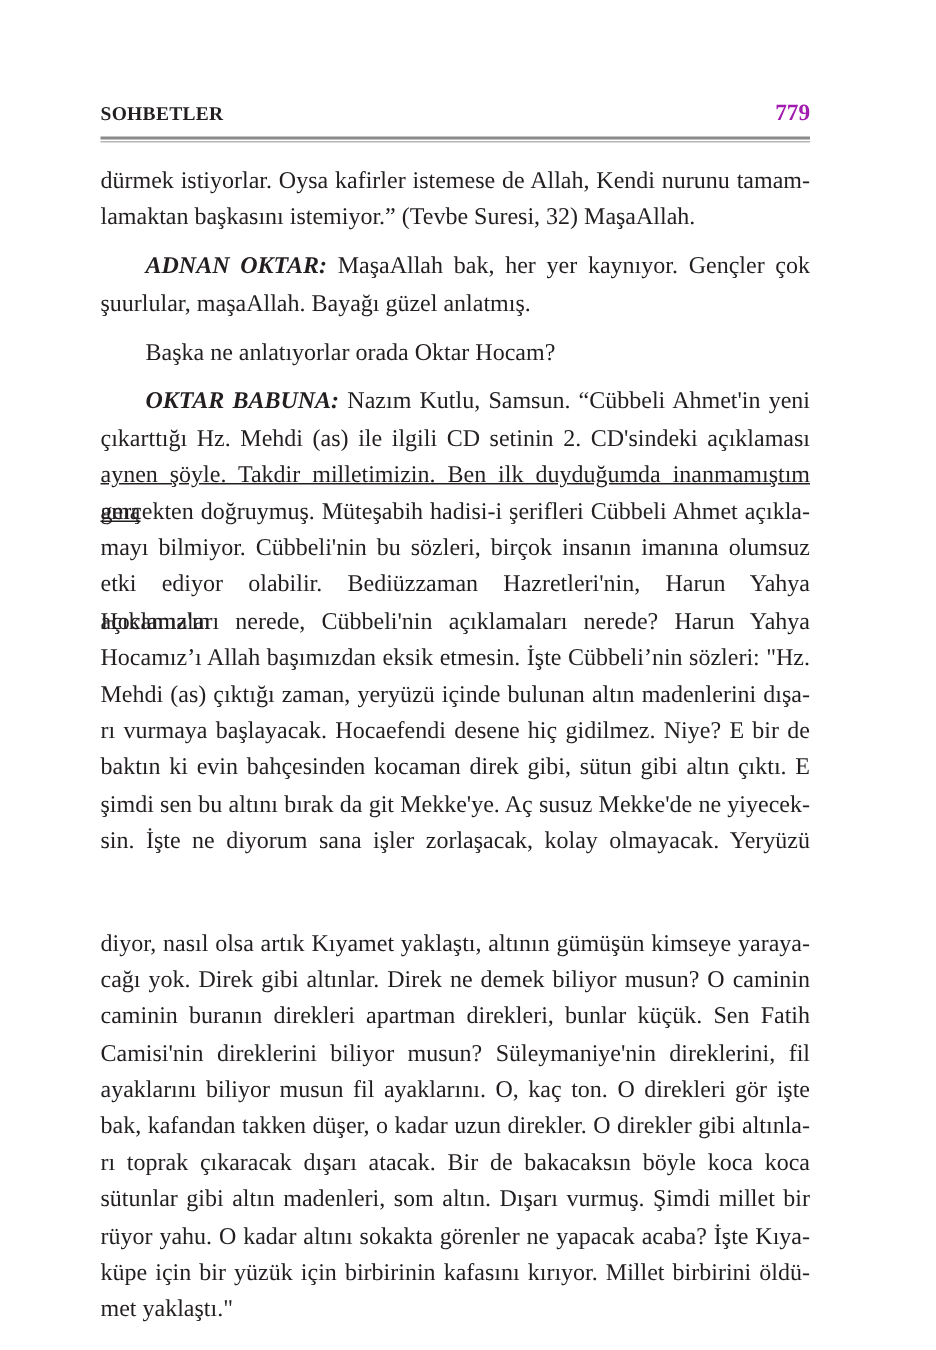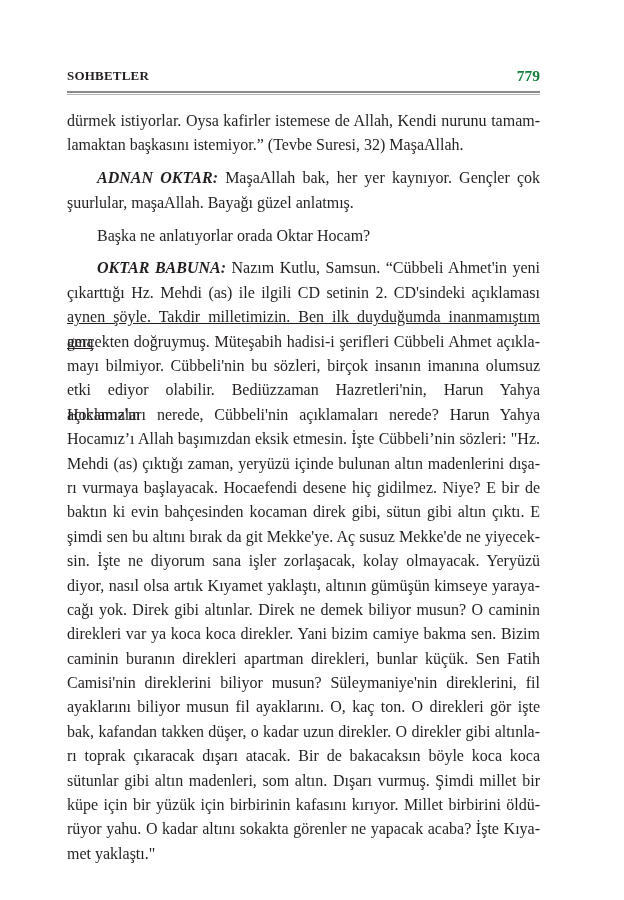--- a/index.html
+++ b/index.html
@@ -39,21 +39,21 @@
     line-height: 20px;
     color: #231f20;
   }
   .page-number {
     position: absolute;
     right: 0;
     top: 0;
     font-weight: bold;
     font-size: 15.5px;
     line-height: 20px;
-    color: #15803d;
+    color: #a21caf;
   }
   .head-rule {
     position: absolute;
     left: 67px;
     top: 91px;
     width: 473px;
     height: 5px;
   }
   .head-rule .r1 {
     position: absolute; left: 0; top: 0; width: 100%; height: 2px; background: #8a8a8a;
@@ -126,28 +126,27 @@
         <span class="line" style="white-space: normal;"><span>gerçekten doğruymuş. Müteşabih hadisi-i şerifleri Cübbeli Ahmet açıkla-</span></span>
         <span class="line" style="white-space: normal;"><span>mayı bilmiyor. Cübbeli'nin bu sözleri, birçok insanın imanına olumsuz</span></span>
         <span class="line" style="white-space: normal;"><span>etki ediyor olabilir. Bediüzzaman Hazretleri'nin, Harun Yahya Hocamız'ın</span></span>
         <span class="line" style="white-space: normal;"><span>açıklamaları nerede, Cübbeli'nin açıklamaları nerede? Harun Yahya</span></span>
         <span class="line" style="white-space: normal;"><span>Hocamız’ı Allah başımızdan eksik etmesin. İşte Cübbeli’nin sözleri: "Hz.</span></span>
         <span class="line" style="white-space: normal;"><span>Mehdi (as) çıktığı zaman, yeryüzü içinde bulunan altın madenlerini dışa-</span></span>
         <span class="line" style="white-space: normal;"><span>rı vurmaya başlayacak. Hocaefendi desene hiç gidilmez. Niye? E bir de</span></span>
         <span class="line" style="white-space: normal;"><span>baktın ki evin bahçesinden kocaman direk gibi, sütun gibi altın çıktı. E</span></span>
         <span class="line" style="white-space: normal;"><span>şimdi sen bu altını bırak da git Mekke'ye. Aç susuz Mekke'de ne yiyecek-</span></span>
         <span class="line" style="white-space: normal;"><span>sin. İşte ne diyorum sana işler zorlaşacak, kolay olmayacak. Yeryüzü</span></span>
-        <span class="line" style="white-space: normal;"><span>diyor, nasıl olsa artık Kıyamet yaklaştı, altının gümüşün kimseye yaraya-</span></span>
+        <span class="line" style="white-space: normal; margin-top: 44px;"><span>diyor, nasıl olsa artık Kıyamet yaklaştı, altının gümüşün kimseye yaraya-</span></span>
         <span class="line" style="white-space: normal;"><span>cağı yok. Direk gibi altınlar. Direk ne demek biliyor musun? O caminin</span></span>
-        <span class="line" style="white-space: normal;"><span>direkleri var ya koca koca direkler. Yani bizim camiye bakma sen. Bizim</span></span>
         <span class="line" style="white-space: normal;"><span>caminin buranın direkleri apartman direkleri, bunlar küçük. Sen Fatih</span></span>
         <span class="line" style="white-space: normal;"><span>Camisi'nin direklerini biliyor musun? Süleymaniye'nin direklerini, fil</span></span>
         <span class="line" style="white-space: normal;"><span>ayaklarını biliyor musun fil ayaklarını. O, kaç ton. O direkleri gör işte</span></span>
         <span class="line" style="white-space: normal;"><span>bak, kafandan takken düşer, o kadar uzun direkler. O direkler gibi altınla-</span></span>
         <span class="line" style="white-space: normal;"><span>rı toprak çıkaracak dışarı atacak. Bir de bakacaksın böyle koca koca</span></span>
         <span class="line" style="white-space: normal;"><span>sütunlar gibi altın madenleri, som altın. Dışarı vurmuş. Şimdi millet bir</span></span>
+        <span class="line" style="white-space: normal;"><span>rüyor yahu. O kadar altını sokakta görenler ne yapacak acaba? İşte Kıya-</span></span>
         <span class="line" style="white-space: normal;"><span>küpe için bir yüzük için birbirinin kafasını kırıyor. Millet birbirini öldü-</span></span>
-        <span class="line" style="white-space: normal;"><span>rüyor yahu. O kadar altını sokakta görenler ne yapacak acaba? İşte Kıya-</span></span>
         <span class="line last" style="white-space: normal;"><span>met yaklaştı."</span></span>
       </div>
     </div>
 
 </div>
 
 </body></html>

